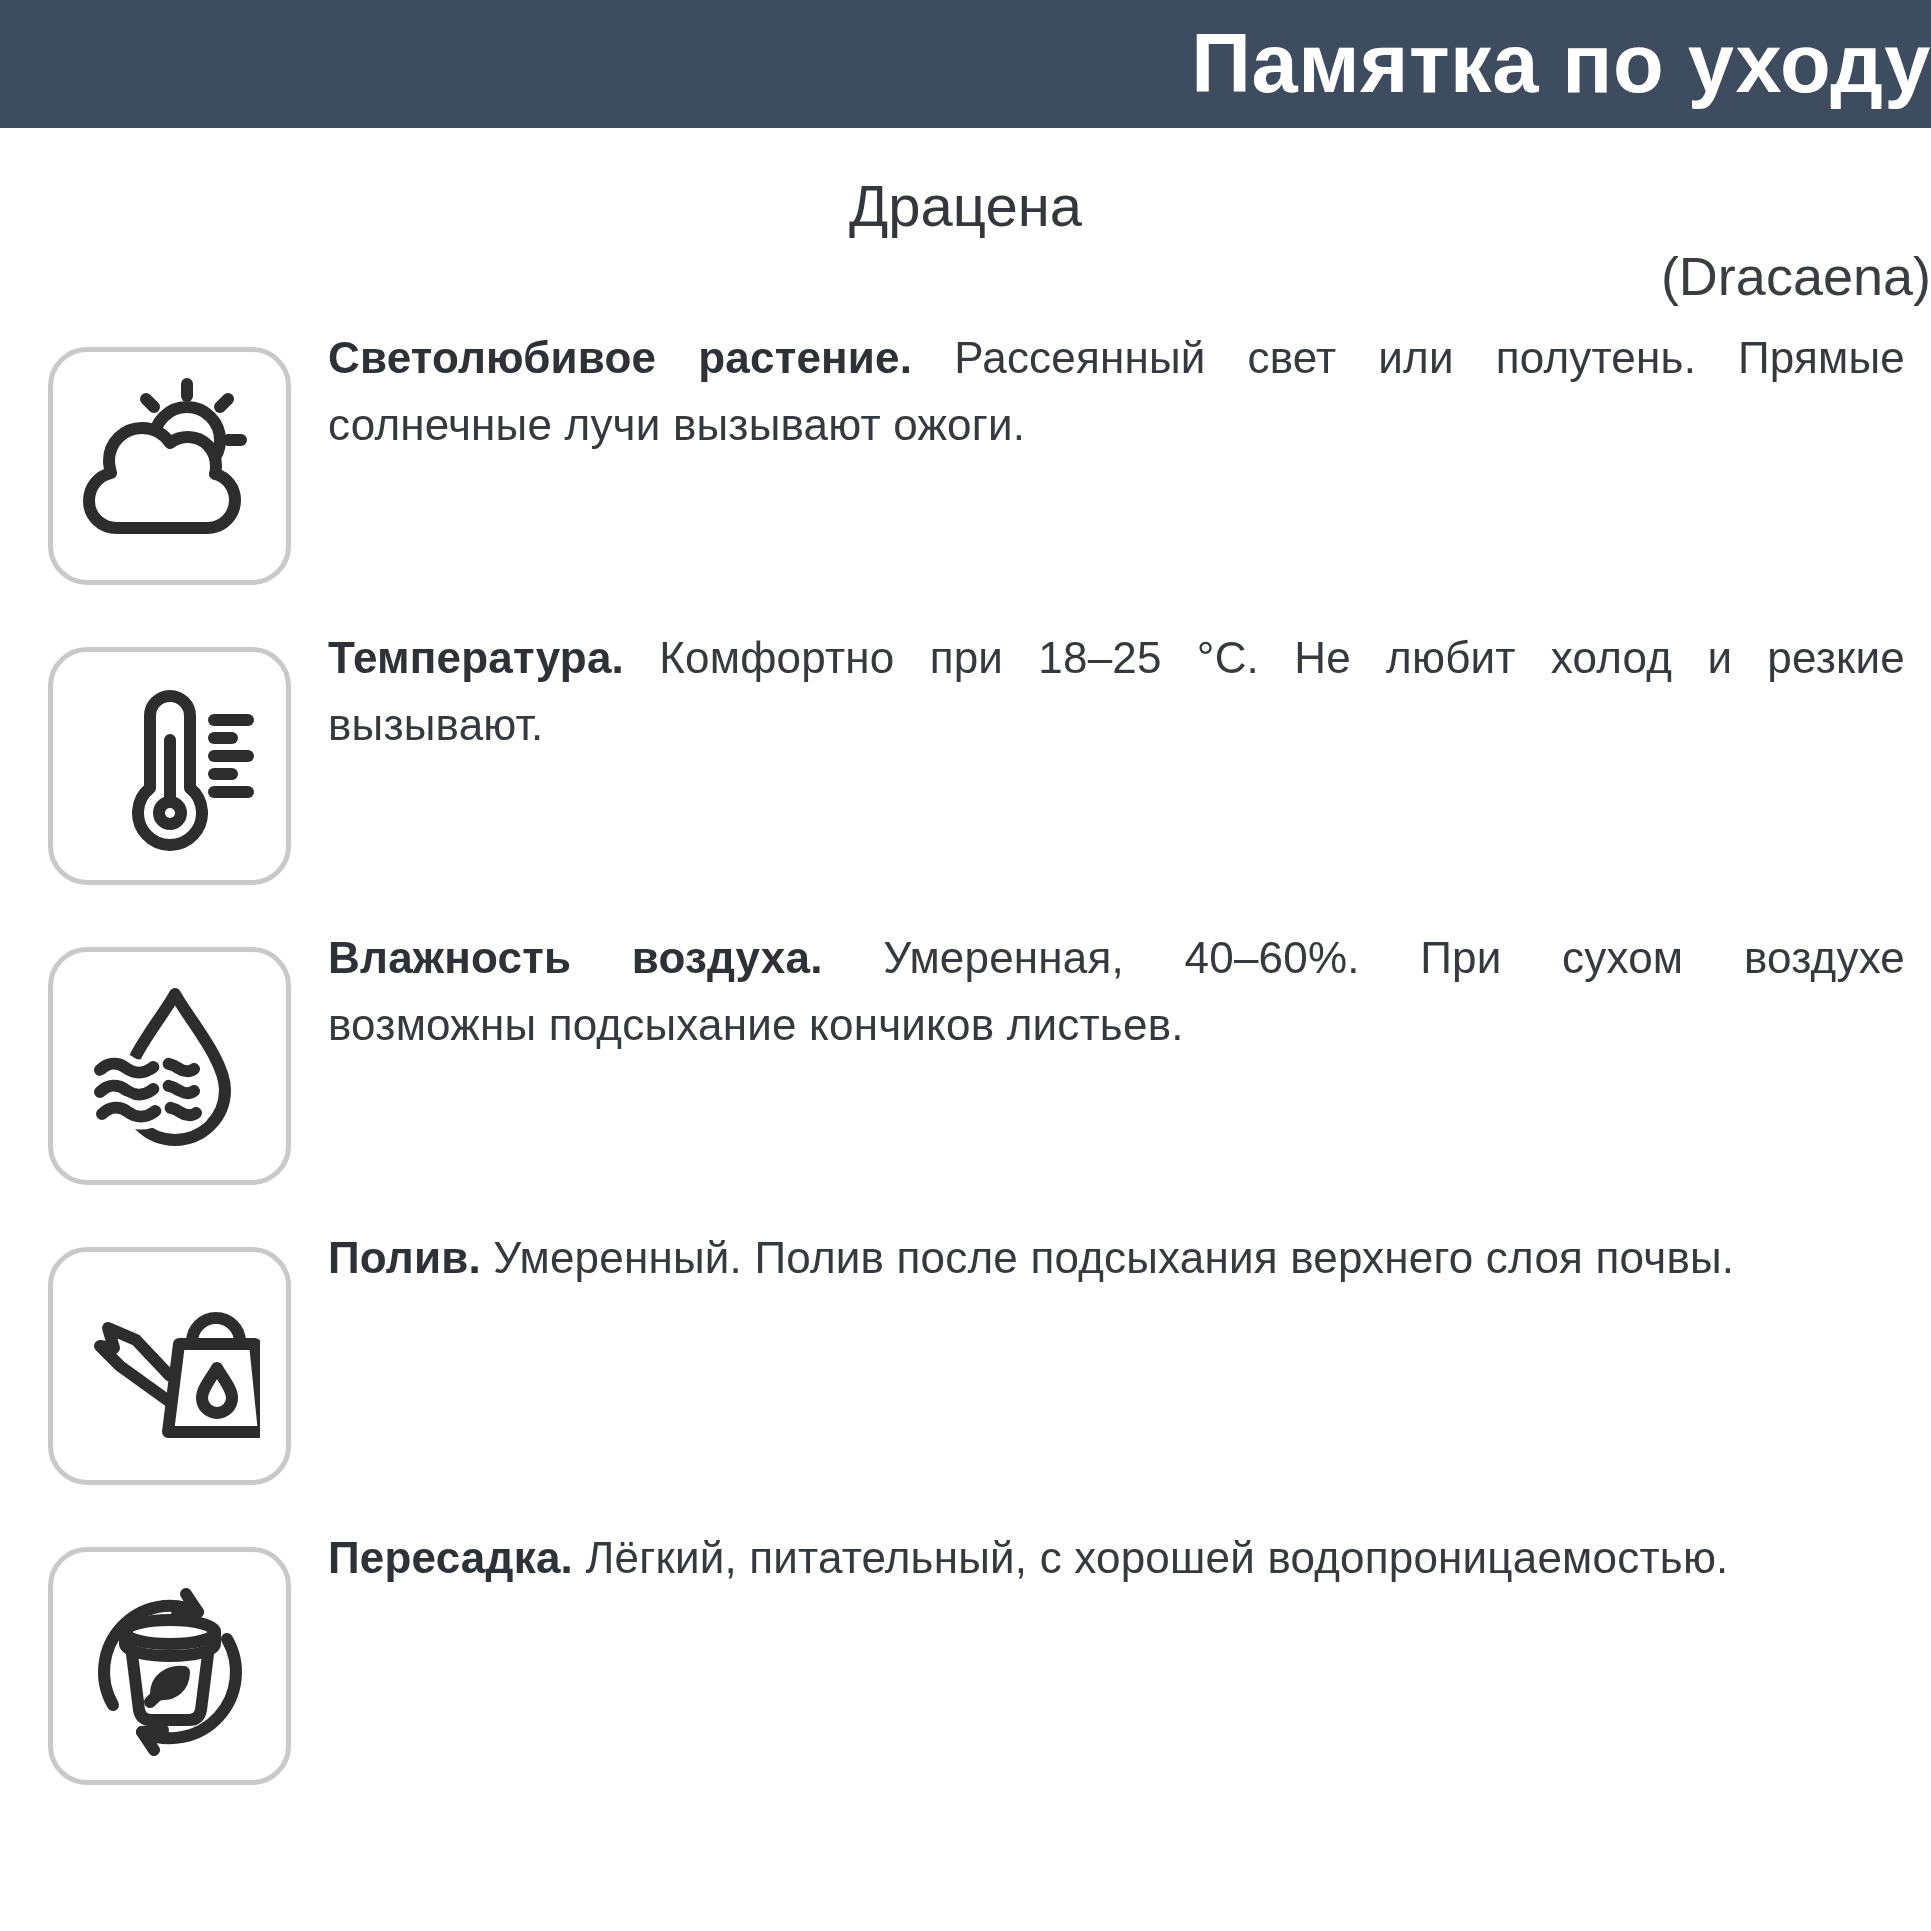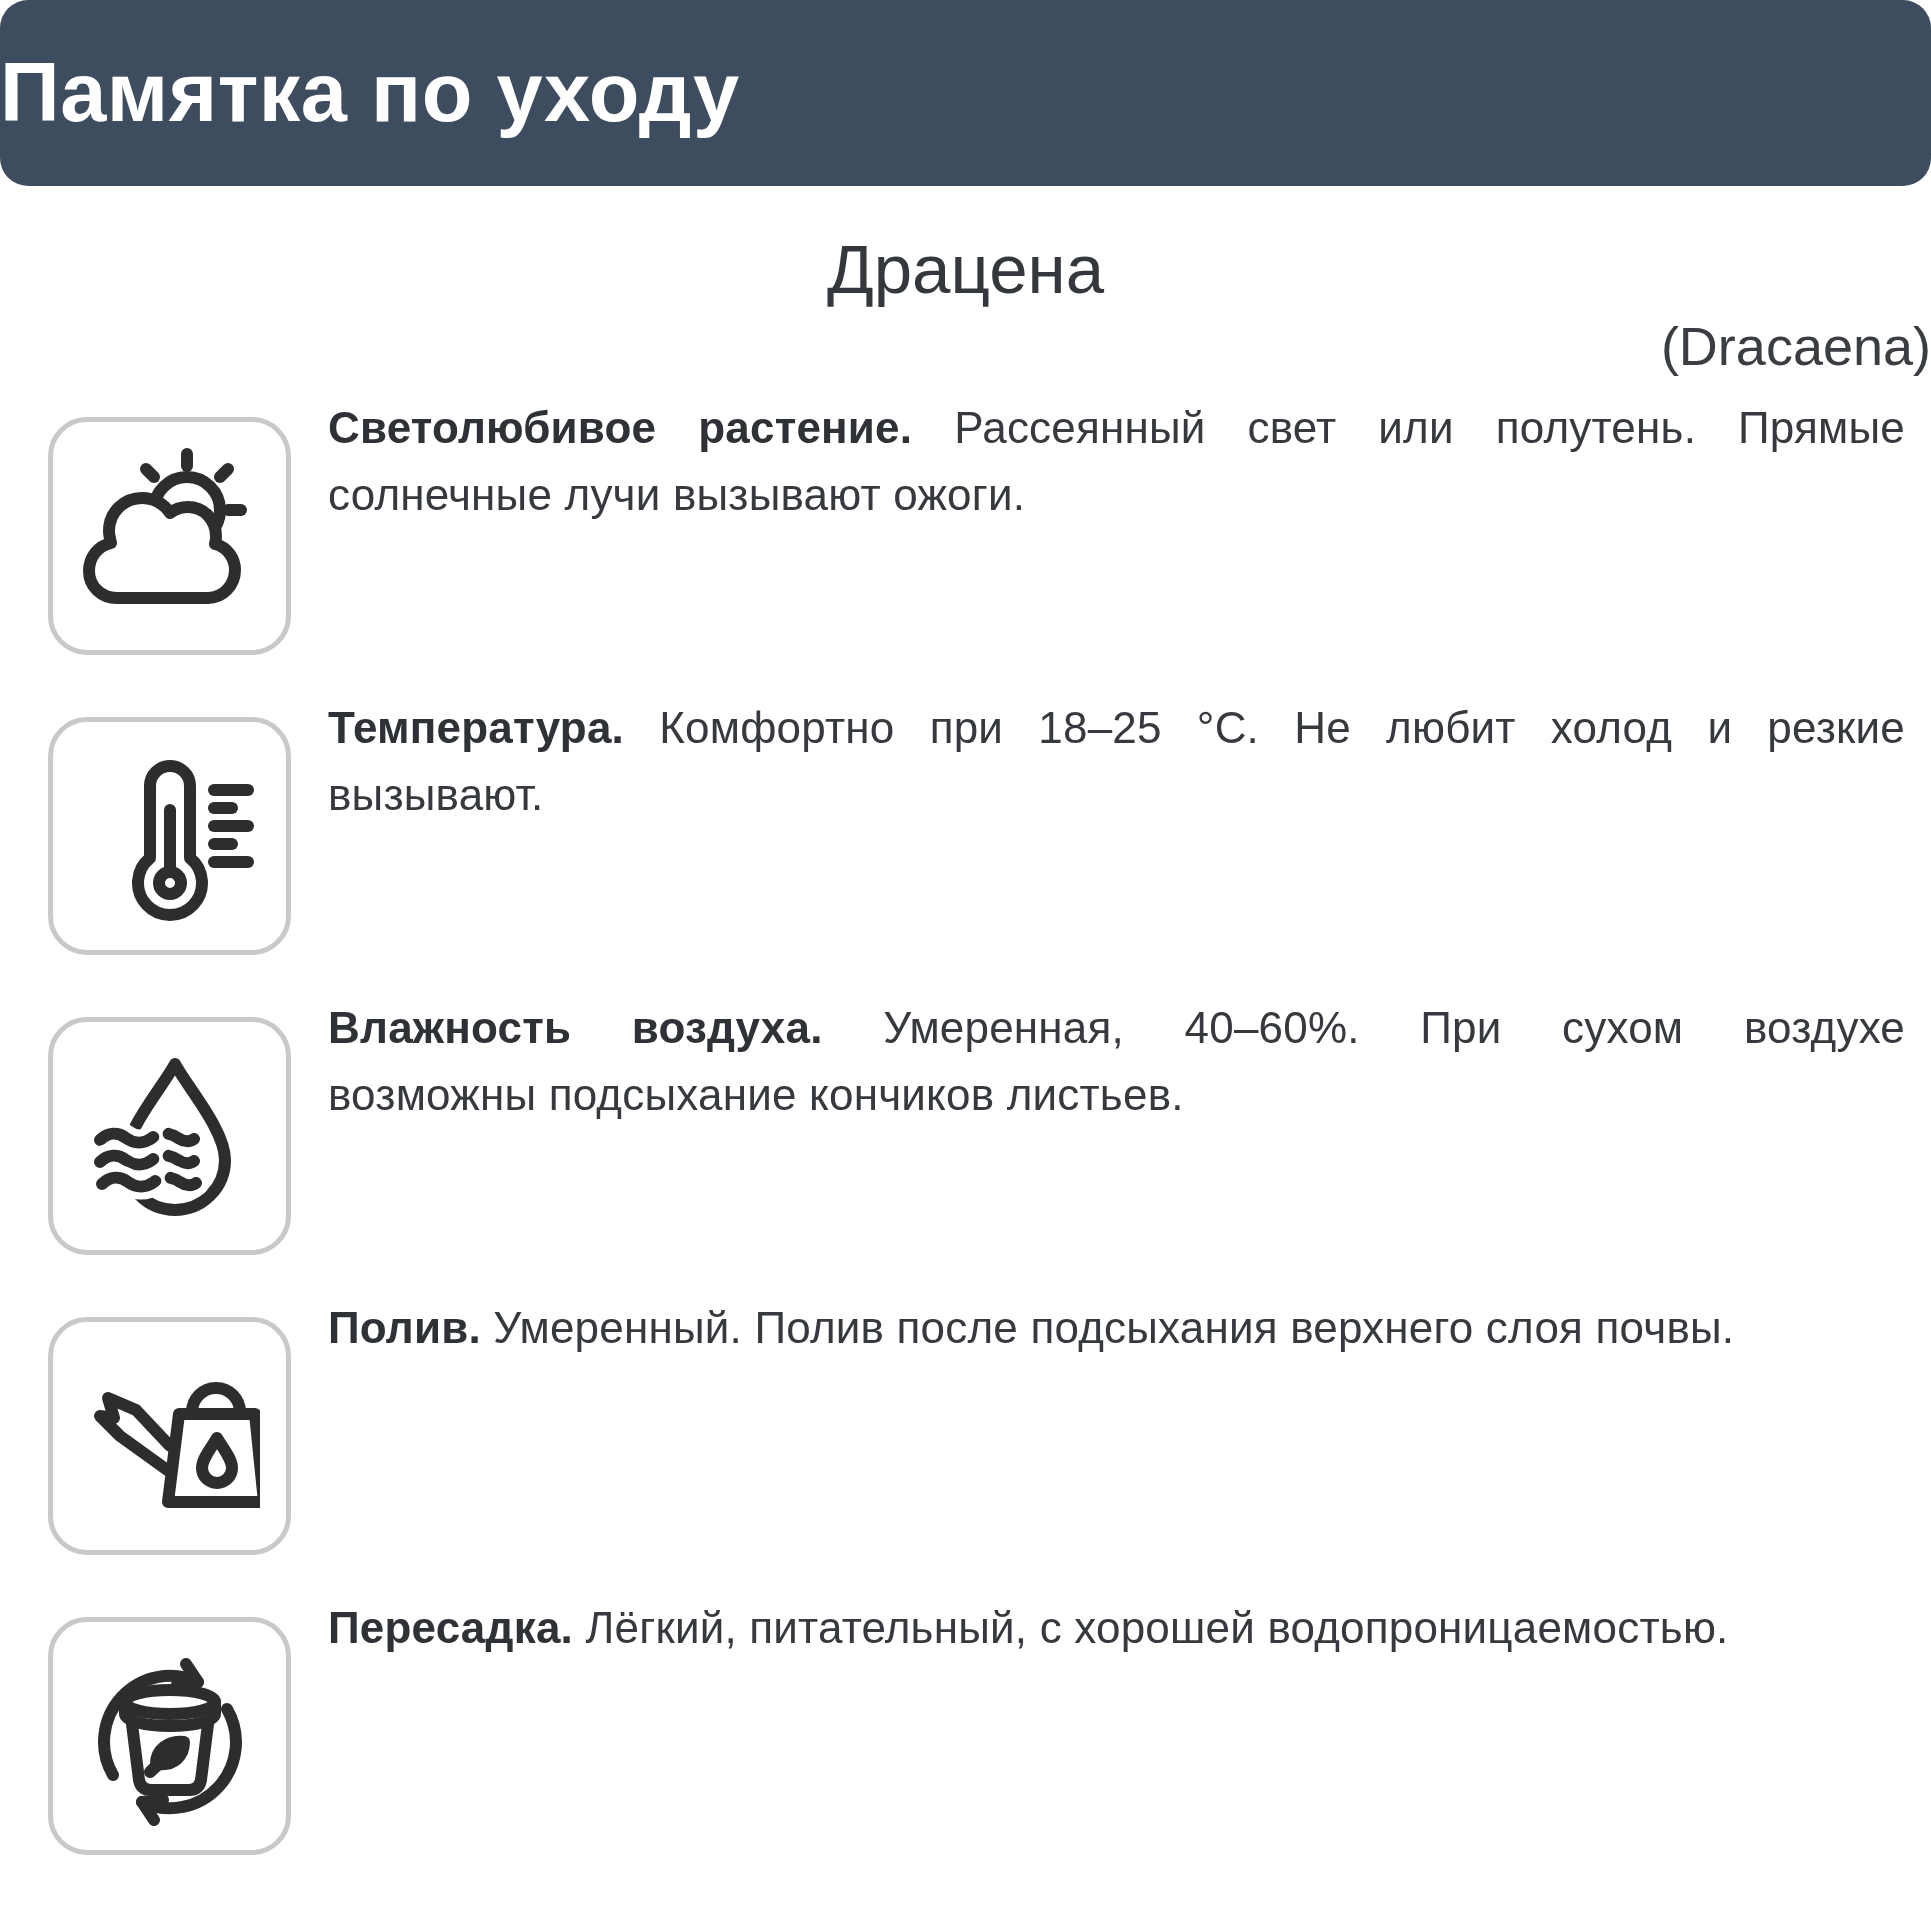--- a/index.html
+++ b/index.html
@@ -2,28 +2,28 @@
 <html><head>
 <meta charset="utf-8">
 <style>
   html,body{margin:0;padding:0;background:#ffffff;}
   .page{
     width:1931px;height:1931px;position:relative;overflow:hidden;
     background:#ffffff;
     font-family:"Liberation Sans","DejaVu Sans",sans-serif;
   }
   .header{
-    height:186px;background:#3E4C5F;
-    display:flex;align-items:center;justify-content:flex-start;border-radius:28px;
+    height:128px;background:#3E4C5F;
+    display:flex;align-items:center;justify-content:flex-end;
   }
   .header h1{
     margin:0;color:#ffffff;font-size:83px;font-weight:700;letter-spacing:0.5px;
   }
   .plant-title{
-    margin-top:46px;text-align:center;font-size:69px;font-weight:500;
+    margin-top:46px;text-align:center;font-size:58px;font-weight:500;
     color:#34373B;line-height:1.1;
   }
   .plant-latin{
     margin-top:5.8px;text-align:right;font-size:54px;font-weight:400;
     color:#3A3D41;line-height:1.2;
   }
   .sections{margin-top:39px;padding:0 26px 0 48px;}
   .row{display:flex;gap:37px;align-items:flex-start;margin-bottom:62px;}
   .iconbox{
     flex:0 0 243px;width:243px;height:238px;box-sizing:border-box;

